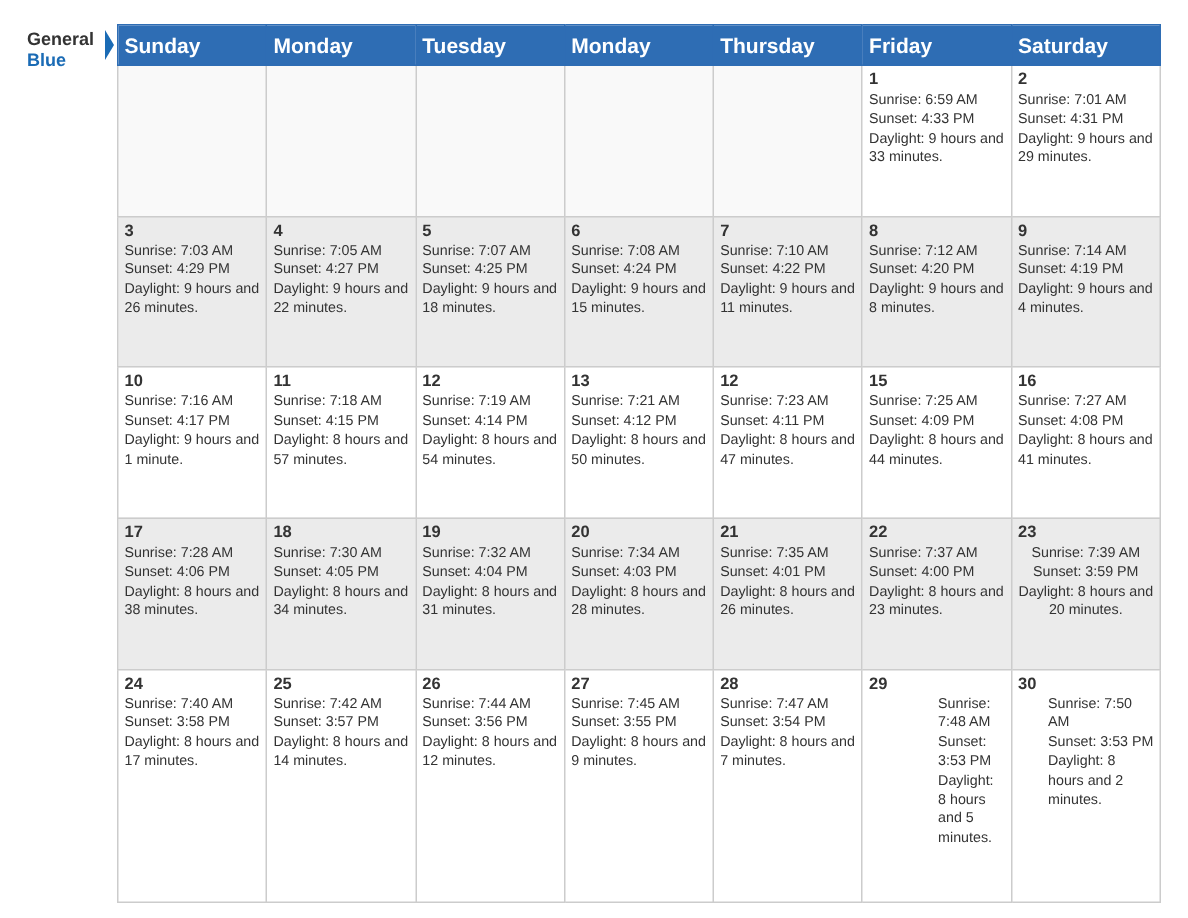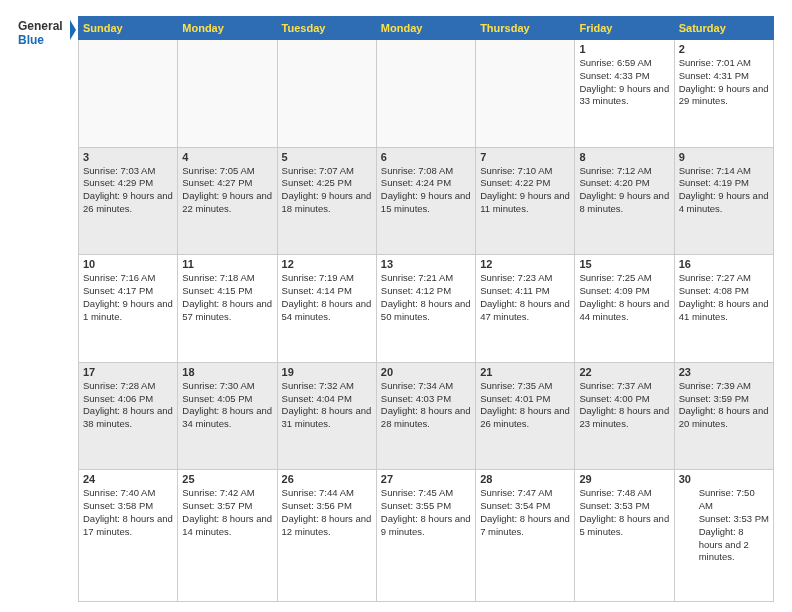--- a/index.html
+++ b/index.html
@@ -44,22 +44,22 @@
     }
     .calendar {
       flex: 1;
       border: 1px solid #ccc;
       border-collapse: collapse;
       width: 100%;
       table-layout: fixed;
     }
     .calendar th {
       background: #2e6db4;
-      color: #fde047;
-      font-size: 11px;
+      color: #ffffff;
+      font-size: 14px;
       font-weight: bold;
       padding: 5px 4px;
       text-align: left;
       border: 1px solid #2e6db4;
     }
     .calendar td {
       border: 1px solid #ccc;
       vertical-align: top;
       padding: 3px 4px;
       font-size: 10px;
@@ -265,21 +265,21 @@
 Daylight: 8 hours and 26 minutes.</div>
           </td>
           <td>
             <span class="day-num">22</span>
             <div class="day-info" style="white-space: pre-line;">Sunrise: 7:37 AM
 Sunset: 4:00 PM
 Daylight: 8 hours and 23 minutes.</div>
           </td>
           <td>
             <span class="day-num">23</span>
-            <div class="day-info" style="white-space: pre-line;">Sunrise: 7:39 AM
+            <div class="day-info" style="white-space: pre-line; text-align: center;">Sunrise: 7:39 AM
 Sunset: 3:59 PM
 Daylight: 8 hours and 20 minutes.</div>
           </td>
         </tr>
         <tr>
           <td>
             <span class="day-num">24</span>
             <div class="day-info" style="white-space: pre-line;">Sunrise: 7:40 AM
 Sunset: 3:58 PM
 Daylight: 8 hours and 17 minutes.</div>
@@ -303,21 +303,21 @@
 Daylight: 8 hours and 9 minutes.</div>
           </td>
           <td>
             <span class="day-num">28</span>
             <div class="day-info" style="white-space: pre-line;">Sunrise: 7:47 AM
 Sunset: 3:54 PM
 Daylight: 8 hours and 7 minutes.</div>
           </td>
           <td>
             <span class="day-num">29</span>
-            <div class="day-info" style="white-space: pre-line;">Sunrise: 7:48 AM
+            <div class="day-info" style="white-space: pre-line; margin-left: 46px;">Sunrise: 7:48 AM
 Sunset: 3:53 PM
 Daylight: 8 hours and 5 minutes.</div>
           </td>
           <td>
             <span class="day-num">30</span>
             <div class="day-info" style="white-space: pre-line; margin-left: 20px;">Sunrise: 7:50 AM
 Sunset: 3:53 PM
 Daylight: 8 hours and 2 minutes.</div>
           </td>
         </tr>

